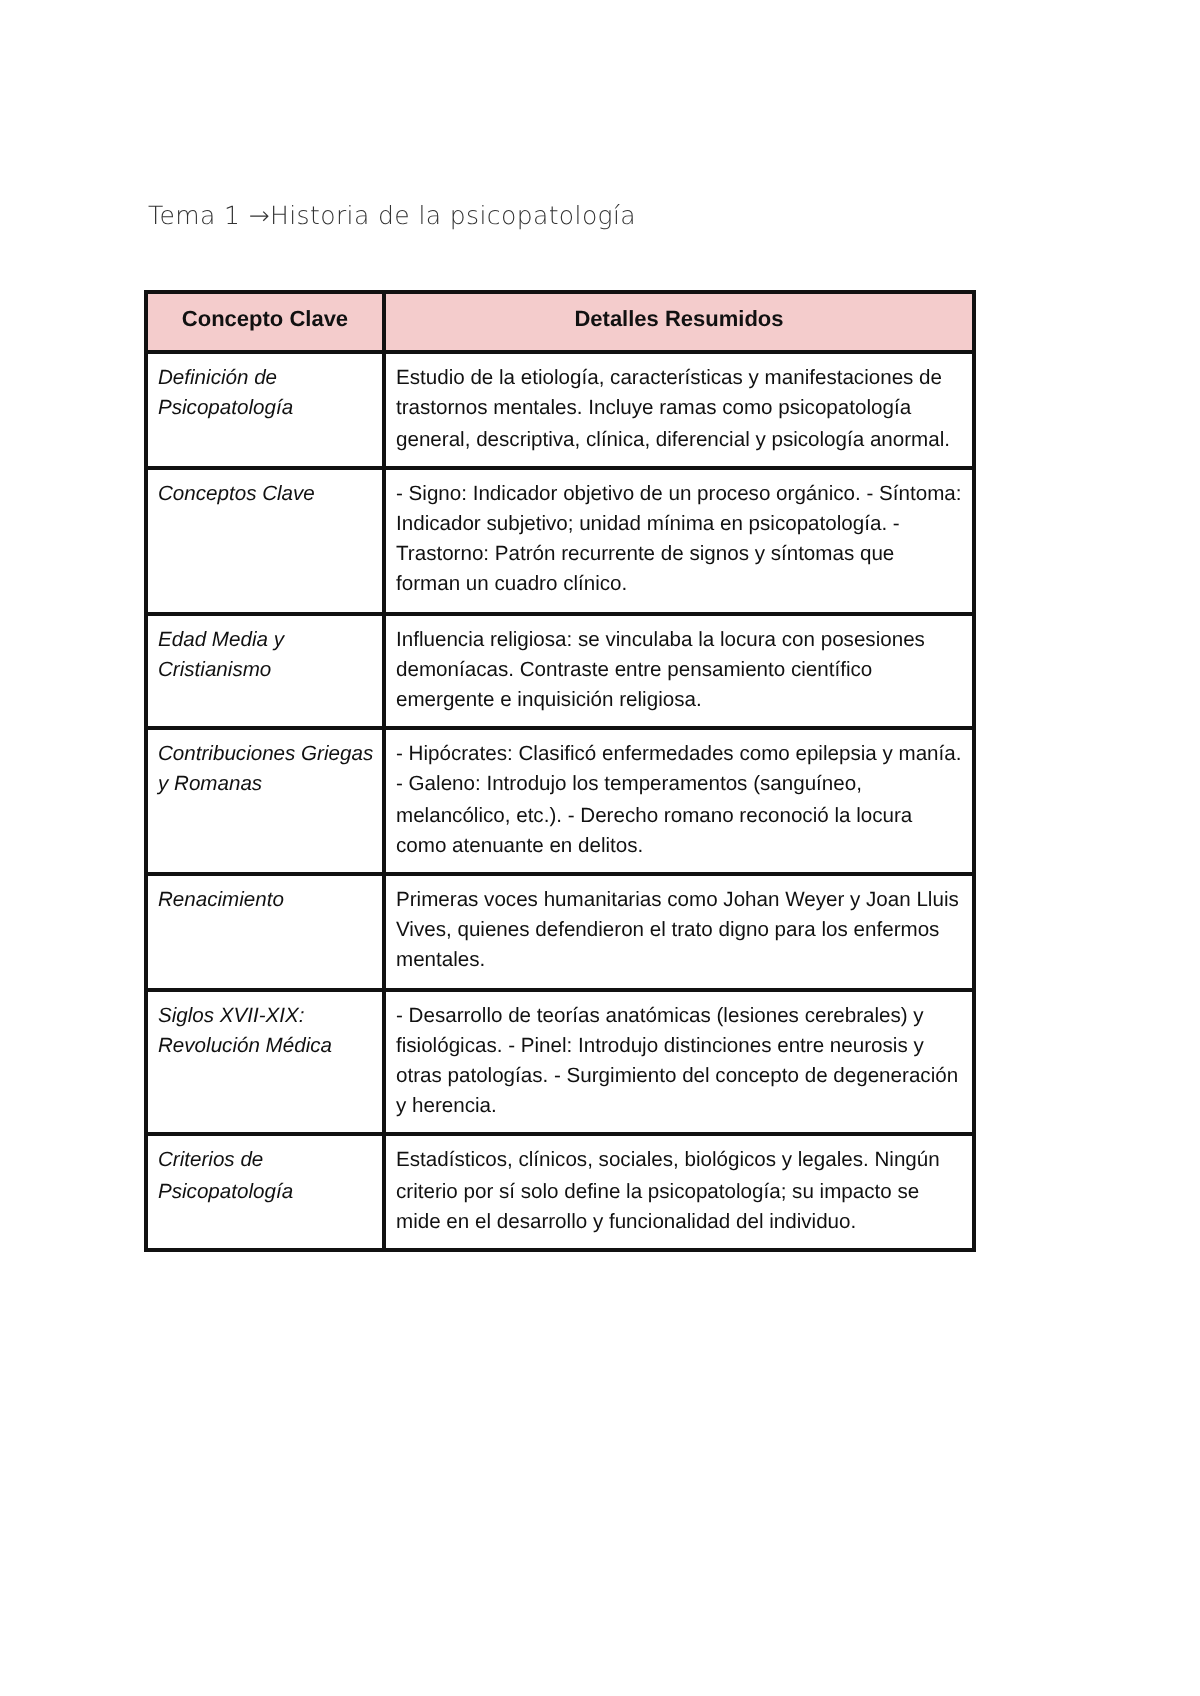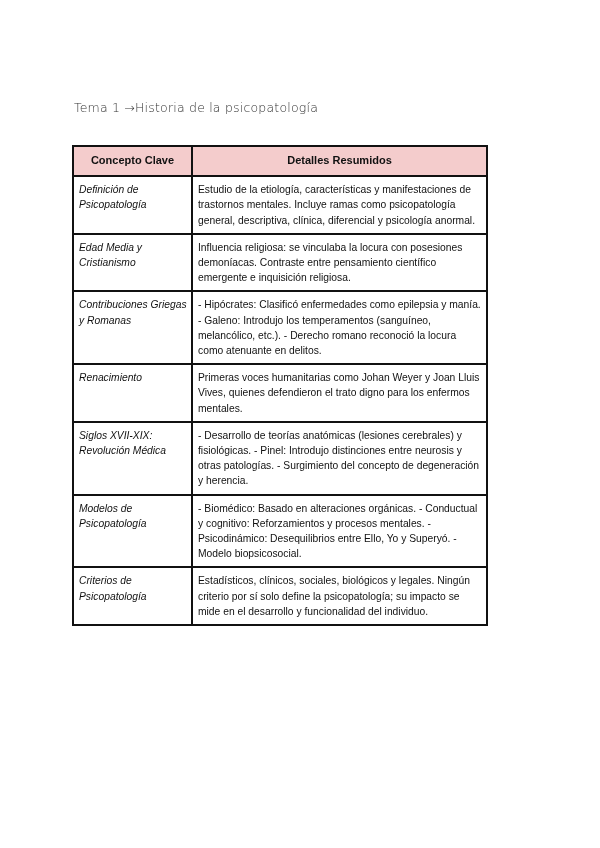--- a/index.html
+++ b/index.html
@@ -26,37 +26,37 @@
       <th>Concepto Clave</th>
       <th>Detalles Resumidos</th>
     </tr>
   </thead>
   <tbody>
     <tr>
         <td class="c1">Definición de Psicopatología</td>
         <td>Estudio de la etiología, características y manifestaciones de trastornos mentales. Incluye ramas como psicopatología general, descriptiva, clínica, diferencial y psicología anormal.</td>
       </tr>
     <tr>
+        <td class="c1">Conceptos Clave</td>
+        <td>- Signo: Indicador objetivo de un proceso orgánico. - Síntoma: Indicador subjetivo; unidad mínima en psicopatología. - Trastorno: Patrón recurrente de signos y síntomas que forman un cuadro clínico.</td>
+      </tr>
+    <tr>
         <td class="c1">Edad Media y Cristianismo</td>
         <td>Influencia religiosa: se vinculaba la locura con posesiones demoníacas. Contraste entre pensamiento científico emergente e inquisición religiosa.</td>
       </tr>
     <tr>
         <td class="c1">Contribuciones Griegas y Romanas</td>
         <td>- Hipócrates: Clasificó enfermedades como epilepsia y manía. - Galeno: Introdujo los temperamentos (sanguíneo, melancólico, etc.). - Derecho romano reconoció la locura como atenuante en delitos.</td>
       </tr>
     <tr>
         <td class="c1">Renacimiento</td>
         <td>Primeras voces humanitarias como Johan Weyer y Joan Lluis Vives, quienes defendieron el trato digno para los enfermos mentales.</td>
       </tr>
     <tr>
         <td class="c1">Siglos XVII-XIX: Revolución Médica</td>
         <td>- Desarrollo de teorías anatómicas (lesiones cerebrales) y fisiológicas. - Pinel: Introdujo distinciones entre neurosis y otras patologías. - Surgimiento del concepto de degeneración y herencia.</td>
       </tr>
     <tr>
-        <td class="c1">Modelos de Psicopatología</td>
-        <td>- Biomédico: Basado en alteraciones orgánicas. - Conductual y cognitivo: Reforzamientos y procesos mentales. - Psicodinámico: Desequilibrios entre Ello, Yo y Superyó. - Modelo biopsicosocial.</td>
-      </tr>
-    <tr>
         <td class="c1">Criterios de Psicopatología</td>
         <td>Estadísticos, clínicos, sociales, biológicos y legales. Ningún criterio por sí solo define la psicopatología; su impacto se mide en el desarrollo y funcionalidad del individuo.</td>
       </tr>
   </tbody>
 </table>
 
 </body></html>

